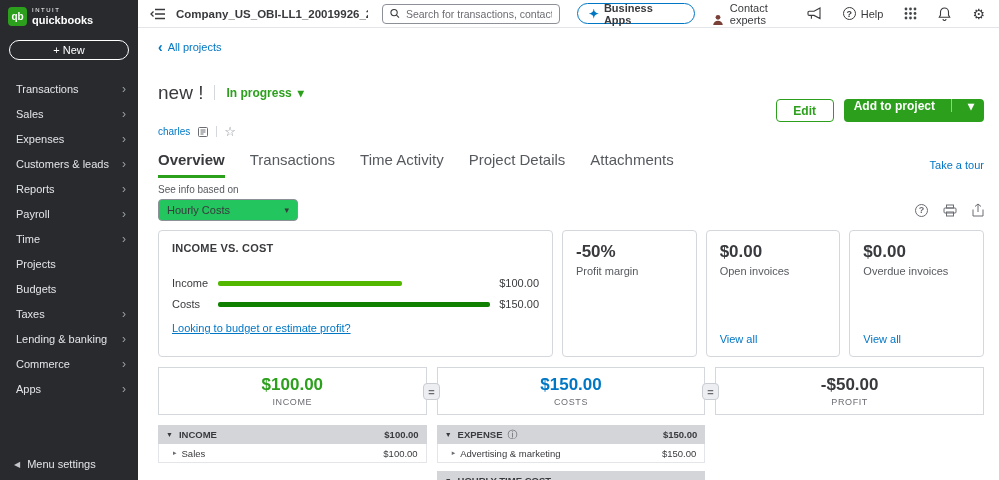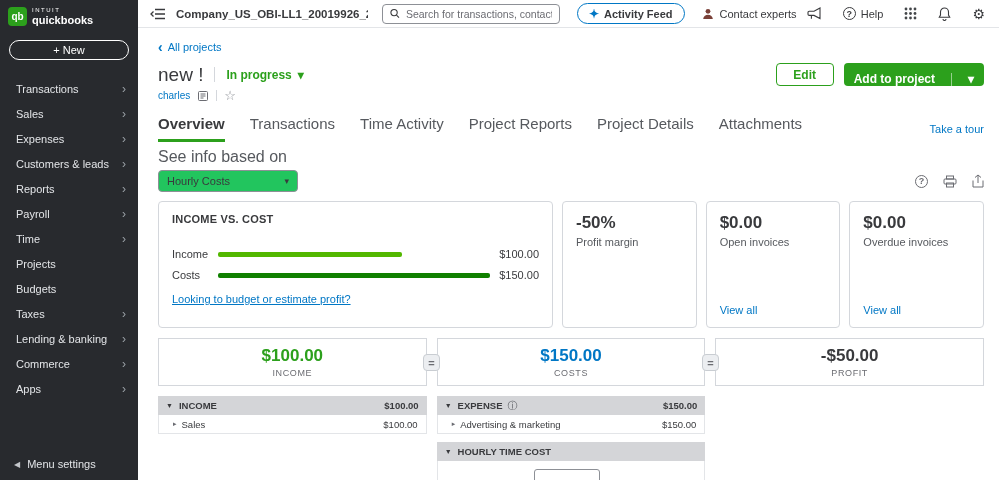--- a/index.html
+++ b/index.html
@@ -42,36 +42,36 @@
 
   
   .content { flex:1; padding:10px 15px 0 20px; overflow:hidden; }
   .breadcrumb { color:#0077C5; font-size:11px; cursor:pointer; display:inline-flex; align-items:center; gap:5px; }
   .breadcrumb .back { font-size:14px; font-weight:bold; }
 
   .title-row { display:flex; align-items:center; margin-top:7px; }
   .project-title { font-size:19px; font-weight:normal; }
   .vdiv { width:1px; height:15px; background:#D4D7DC; margin:0 11px; }
   .status { color:#2CA01C; font-size:12px; font-weight:bold; display:flex; align-items:center; gap:6px; cursor:pointer; }
-  .title-actions { margin-left:auto; display:flex; gap:10px; }
+  .title-actions { margin-left:auto; display:flex; gap:10px;margin-top:36px; }
   .btn-edit { background:#fff; border:1.5px solid #2CA01C; color:#2CA01C; font-weight:bold; font-size:12px; border-radius:4px; height:23px; width:58px; cursor:pointer; font-family:"Liberation Sans",sans-serif; }
-  .btn-add { background:#2CA01C; border:none; color:#fff; font-weight:bold; font-size:12px; border-radius:4px; height:23px; padding:0 10px; display:flex; align-items:flex-end; gap:16px; cursor:pointer; font-family:"Liberation Sans",sans-serif; }
+  .btn-add { background:#2CA01C; border:none; color:#fff; font-weight:bold; font-size:12px; border-radius:4px; height:23px; padding:0 10px; display:flex; align-items:flex-start; gap:16px; cursor:pointer; font-family:"Liberation Sans",sans-serif; }
   .btn-sep { width:1px; height:13px; background:rgba(255,255,255,.5); }
 
   .sub-row { display:flex; align-items:center; gap:7px; margin-top:3px; }
   .customer-link { color:#0077C5; font-size:10px; cursor:pointer; }
   .sub-div { width:1px; height:11px; background:#D4D7DC; }
   .star { color:#8D9096; font-size:13px; cursor:pointer; line-height:1; }
 
   .tabs-row { display:flex; align-items:flex-end; gap:25px; margin-top:13px; }
   .tab { font-size:15px; color:#56595E; padding-bottom:7px; cursor:pointer; border-bottom:3px solid transparent; }
   .tab.active { color:#393A3D; font-weight:bold; border-bottom-color:#2CA01C; }
   .take-tour { margin-left:auto; color:#0077C5; font-size:11px; cursor:pointer; padding-bottom:7px; }
 
-  .seeinfo { font-size:16px; color:#56595E; margin-top:6px; }
+  .seeinfo { font-size:10px; color:#56595E; margin-top:6px; }
   .dropdown-row { display:flex; align-items:center; margin-top:4px; }
   .select { width:140px; height:22px; border:1px solid #8D9096; border-radius:4px; display:flex; align-items:center; justify-content:space-between; padding:0 8px; font-size:11px; cursor:pointer; background:#22c55e; }
   .select .chev { font-size:9px; color:#393A3D; }
   .tool-icons { margin-left:auto; display:flex; align-items:center; gap:15px; color:#6B6C72; }
   .tool-icons .q-circle { border-color:#6B6C72; color:#6B6C72; }
 
   
   .cards-row { display:grid; grid-template-columns:395px 1fr 1fr 1fr; gap:9px; margin-top:9px; }
   .card { background:#fff; border:1px solid #D4D7DC; border-radius:4px; height:127px; padding:11px 13px; display:flex; flex-direction:column; }
   .card-title { font-size:11px; font-weight:bold; letter-spacing:.2px; }
@@ -195,21 +195,21 @@
       <div class="tb-company">Company_US_OBI-LL1_20019926_20-1-2...</div>
       <div class="tb-search">
         <svg width="11" height="11" viewBox="0 0 11 11" fill="none" stroke="#393A3D" stroke-width="1.2">
             <circle cx="4.5" cy="4.5" r="3.5"></circle>
             <path d="M7.2 7.2 L10 10"></path>
           </svg>
         <input placeholder="Search for transactions, contacts..." style="">
       </div>
       <div class="tb-feed">
         <span class="sparkle">✦</span>
-        <span>Activity Feed</span>
+        <span>Business Apps</span>
       </div>
       <div class="tb-experts">
         <svg width="12" height="12" viewBox="0 0 12 12">
             <circle cx="6" cy="3.3" r="2.4" fill="#7A4038"></circle>
             <path d="M1.2 11 a4.8 4.3 0 0 1 9.6 0 Z" fill="#7A4038"></path>
           </svg>
         <span>Contact experts</span>
       </div>
       <div class="tb-right">
         <div class="tb-icon">
@@ -276,21 +276,20 @@
             <path d="M3.5 4 h5 M3.5 6 h5 M3.5 8 h3"></path>
           </svg>
         <span class="sub-div"></span>
         <span class="star">☆</span>
       </div>
 
       <div class="tabs-row">
         <span class="tab active">Overview</span>
         <span class="tab">Transactions</span>
         <span class="tab">Time Activity</span>
-        <span class="tab">Project Reports</span>
         <span class="tab">Project Details</span>
         <span class="tab">Attachments</span>
         <span class="take-tour">Take a tour</span>
       </div>
 
       <div class="seeinfo">See info based on</div>
 
       <div class="dropdown-row">
         <div class="select">
           <span>Hourly Costs</span>

